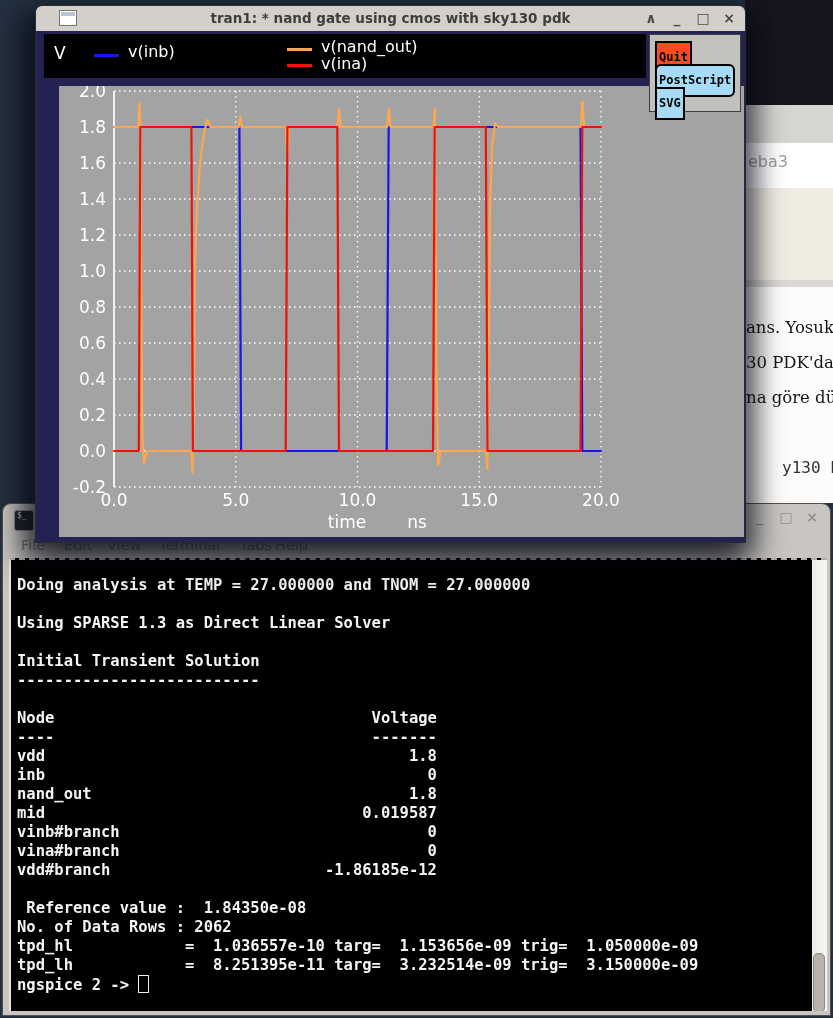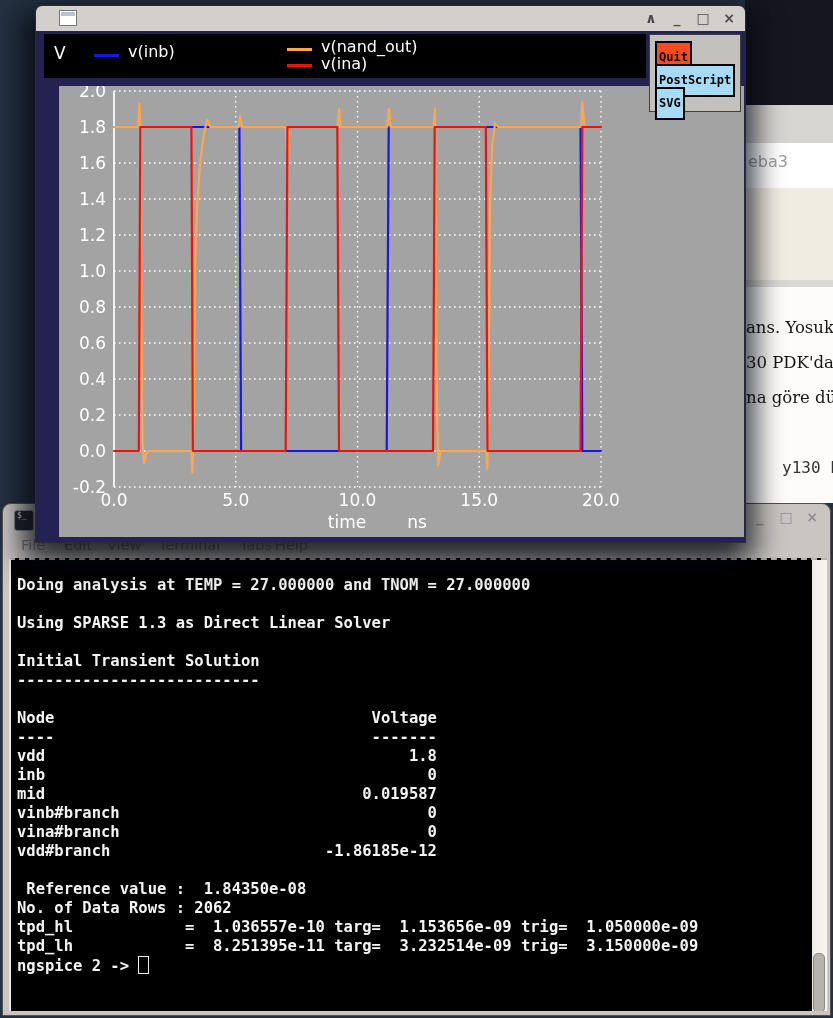--- a/index.html
+++ b/index.html
@@ -51,21 +51,21 @@
   .leg-label{position:absolute;color:#fff;font-size:16px;white-space:nowrap;}
   .plotarea{position:absolute;left:23px;top:80px;width:685px;height:451px;background:#a3a3a3;}
   .grid{stroke:#ffffff;stroke-width:1.3;stroke-dasharray:1.6 3.4;}
   .axis{stroke:#ffffff;stroke-width:1.7;}
   .ylab,.xlab{fill:#ffffff;font-family:"DejaVu Sans",sans-serif;font-size:17px;}
   .btnpanel{position:absolute;left:613px;top:28px;width:92px;height:78px;background:#c3c1be;
             border:1px solid #403f3e;box-sizing:border-box;}
   .pbtn{position:absolute;left:5px;border:2px solid #000;font-family:"DejaVu Sans Mono",monospace;
         font-weight:bold;font-size:12px;line-height:13px;color:#000;padding:8px 2px;cursor:pointer;white-space:nowrap;}
   .pbtn-quit{top:6px;background:#ff4a20;}
-  .pbtn-ps{top:29px;background:#a7daf4;}
+  .pbtn-ps{top:29px;background:#a7daf4;border-radius:6px;}
   .pbtn-svg{top:52px;background:#a7daf4;}
 </style>
 </head>
 <body>
 
 <div class="browser">
   <div class="bw-dark"></div>
   <div class="bw-gray"></div>
   <div class="bw-white1"></div>
   <div class="bw-eba">eba3</div>
@@ -99,20 +99,21 @@
         <div class="tline"></div>
         <div class="tline">Using SPARSE 1.3 as Direct Linear Solver</div>
         <div class="tline"></div>
         <div class="tline">Initial Transient Solution</div>
         <div class="tline">--------------------------</div>
         <div class="tline"></div>
         <div class="tline">Node                                  Voltage</div>
         <div class="tline">----                                  -------</div>
         <div class="tline">vdd                                       1.8</div>
         <div class="tline">inb                                         0</div>
+        <div class="tline">nand_out                                  1.8</div>
         <div class="tline">mid                                  0.019587</div>
         <div class="tline">vinb#branch                                 0</div>
         <div class="tline">vina#branch                                 0</div>
         <div class="tline">vdd#branch                       -1.86185e-12</div>
         <div class="tline"></div>
         <div class="tline"> Reference value :  1.84350e-08</div>
         <div class="tline">No. of Data Rows : 2062</div>
         <div class="tline">tpd_hl            =  1.036557e-10 targ=  1.153656e-09 trig=  1.050000e-09</div>
         <div class="tline">tpd_lh            =  8.251395e-11 targ=  3.232514e-09 trig=  3.150000e-09</div>
         <div class="tline">ngspice 2 -&gt; <span class="cursor"></span></div>
@@ -121,20 +122,21 @@
       <div class="term-thumb"></div>
     </div>
   </div>
 </div>
 
 <div class="plotwin">
   <div class="ptitle">
     <div class="picon">
         <div class="picon-bar"></div>
       </div>
+    <div class="ptitle-text">tran1: * nand gate using cmos with sky130 pdk</div>
     <div class="winbtns" style="top:4px;right:8px">
       <span class="winbtn">∧</span>
       <span class="winbtn">_</span>
       <span class="winbtn">□</span>
       <span class="winbtn">×</span>
     </div>
   </div>
 
   <div class="legendstrip">
     <span class="leg-v">V</span>

